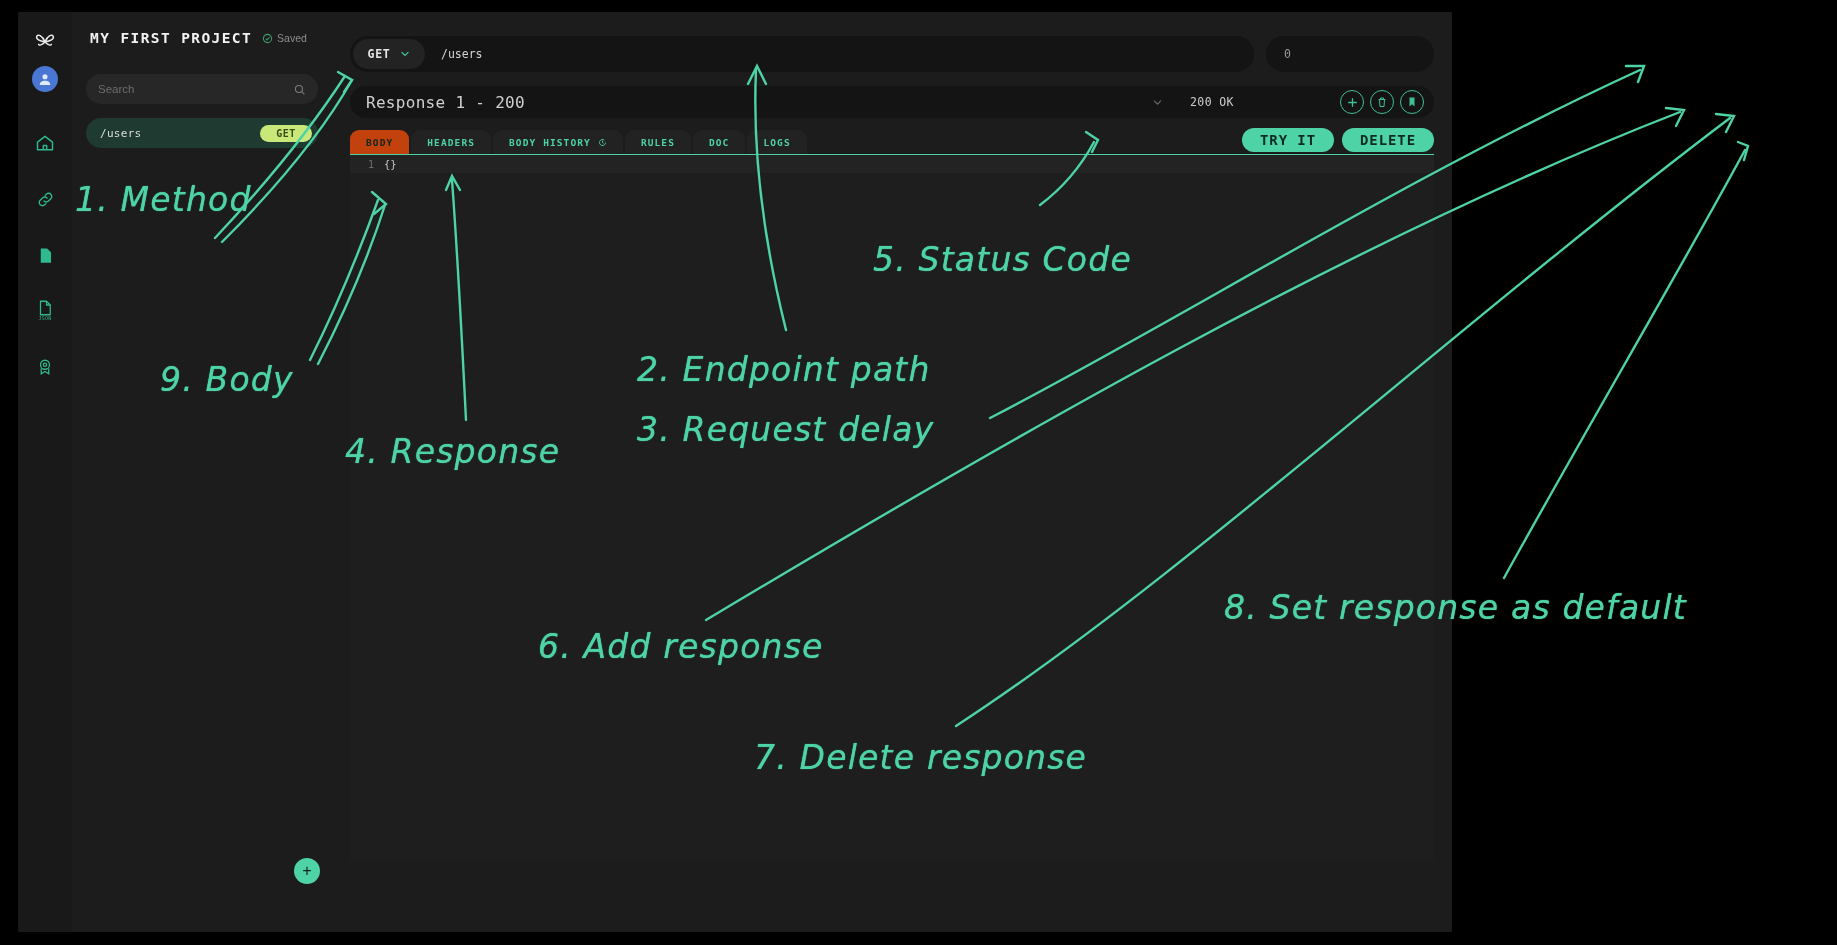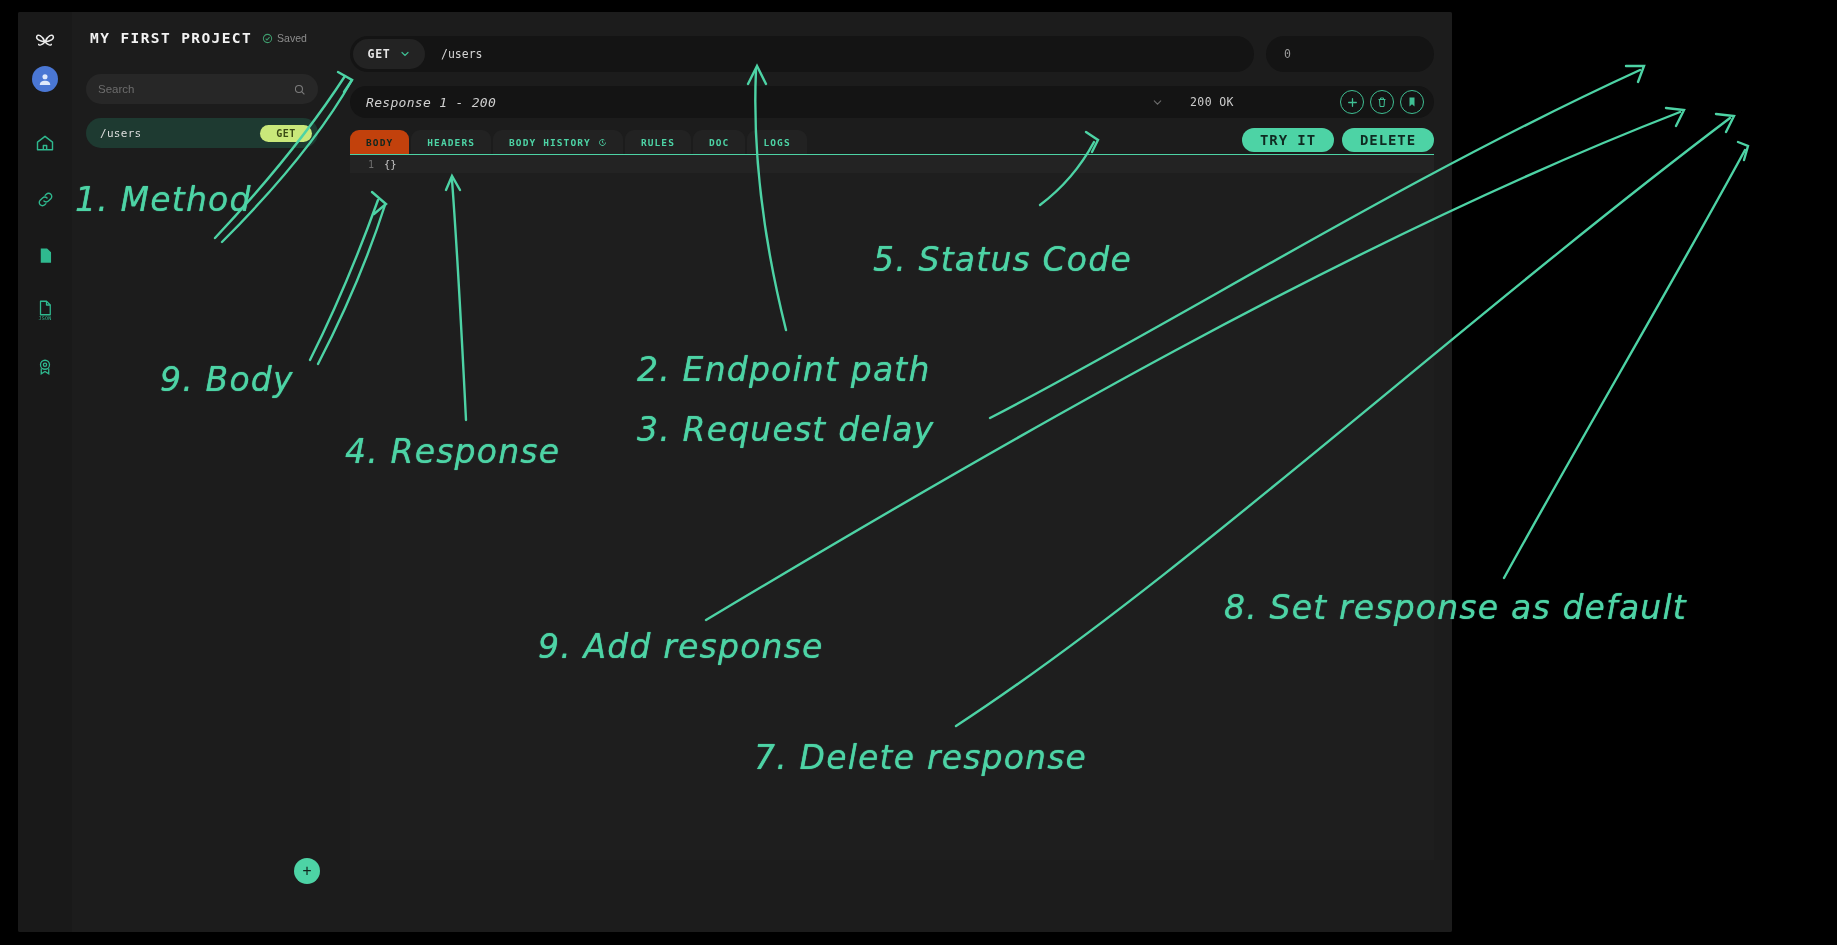--- a/index.html
+++ b/index.html
@@ -167,21 +167,21 @@
     display: flex; align-items: center;
     padding: 0 4px 0 0;
   }
   #response-select {
     flex: 1; height: 32px; min-width: 0;
     display: flex; align-items: center; justify-content: space-between;
     padding: 0 16px; cursor: pointer;
   }
   #response-label {
     font-family: "DejaVu Sans Mono", monospace;
-    font-size: 13px; color: #d0d0d0; letter-spacing: .3px; font-style: italic;
+    font-size: 16px; color: #d0d0d0; letter-spacing: .3px;
   }
   #status-code {
     font-family: "DejaVu Sans Mono", monospace;
     font-size: 11.5px; color: #cdcdcd; letter-spacing: .4px;
     width: 150px;
   }
   #resp-actions { display: flex; align-items: center; gap: 6px; padding-right: 6px; }
   .circ-btn {
     width: 24px; height: 24px; border-radius: 50%;
     border: 1.3px solid #3fbf93; color: #3fbf93;
@@ -478,17 +478,17 @@
     <path d="M1738 142 L1748 146 L1744 160"></path>
   </g>
 </svg>
 
 <div id="notes-layer">
     <div class="note" style="left: 75px; top: 180px;">1. Method</div>
     <div class="note" style="left: 637px; top: 350px;">2. Endpoint path</div>
     <div class="note" style="left: 637px; top: 410px;">3. Request delay</div>
     <div class="note" style="left: 345px; top: 432px;">4. Response</div>
     <div class="note" style="left: 873px; top: 240px; text-align: right;">5. Status Code</div>
-    <div class="note" style="left: 538px; top: 627px;">9. Add response</div>
+    <div class="note" style="left: 538px; top: 627px;">6. Add response</div>
     <div class="note" style="left: 754px; top: 738px;">7. Delete response</div>
     <div class="note" style="left: 1224px; top: 588px;">8. Set response as default</div>
     <div class="note" style="left: 160px; top: 360px;">9. Body</div>
   </div>
 
 </body></html>

